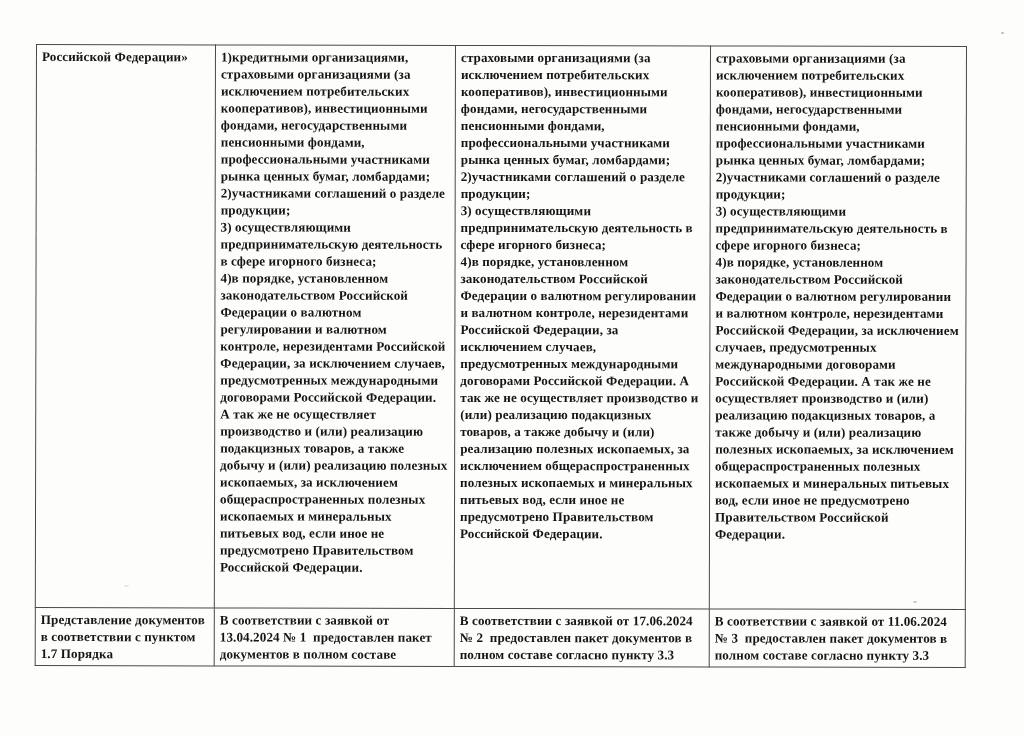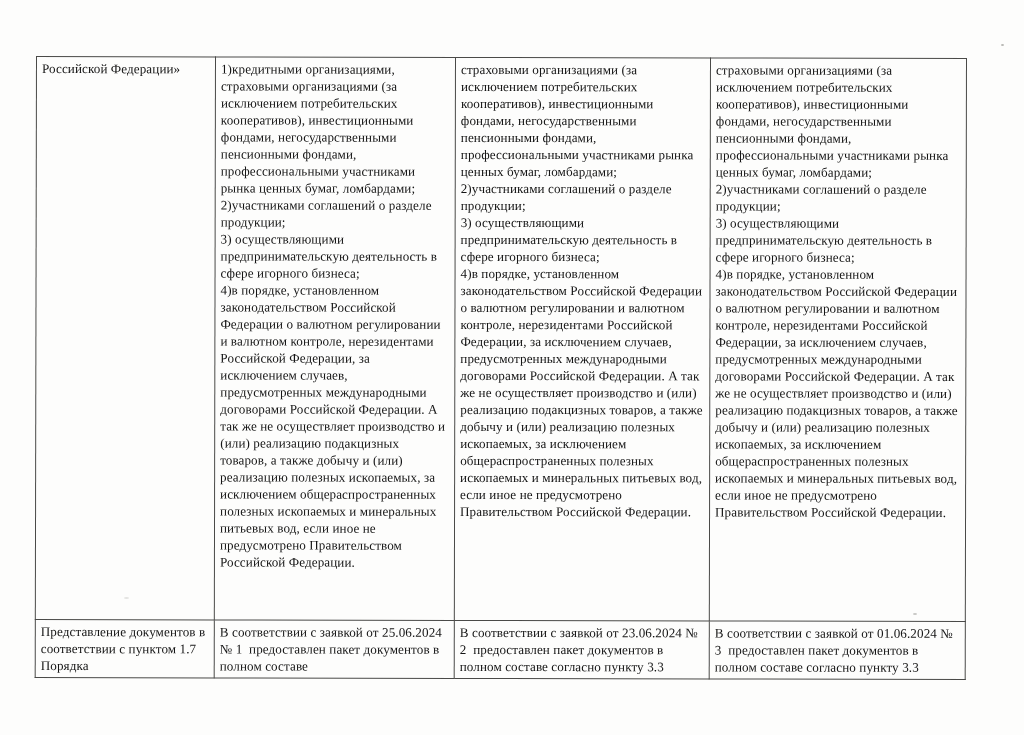--- a/index.html
+++ b/index.html
@@ -10,23 +10,24 @@
     width: 1024px;
     height: 735px;
     background: #fdfdfc;
     position: relative;
     overflow: hidden;
     font-family: "Liberation Serif", "DejaVu Serif", serif;
     color: #151515;
   }
   .sheet {
     position: absolute;
-    left: 0; top: 12px;
+    left: 0; top: 0;
     width: 1024px;
     height: 550px;
+    font-weight: bold;
   }
   table.doc-table {
     position: absolute;
     left: 36px;
     top: 44px;
     width: 930px;
     border-collapse: collapse;
     table-layout: fixed;
     transform: rotate(0.12deg);
     transform-origin: left top;
@@ -80,23 +81,23 @@
 2)участниками соглашений о разделе продукции;
 3) осуществляющими предпринимательскую деятельность в сфере игорного бизнеса;
 4)в порядке, установленном законодательством Российской Федерации о валютном регулировании и валютном контроле, нерезидентами Российской Федерации, за исключением случаев, предусмотренных международными договорами Российской Федерации. А так же не осуществляет производство и (или) реализацию подакцизных товаров, а также добычу и (или) реализацию полезных ископаемых, за исключением общераспространенных полезных ископаемых и минеральных питьевых вод, если иное не предусмотрено Правительством Российской Федерации.</td>
         <td>страховыми организациями (за исключением потребительских кооперативов), инвестиционными фондами, негосударственными пенсионными фондами, профессиональными участниками рынка ценных бумаг, ломбардами;
 2)участниками соглашений о разделе продукции;
 3) осуществляющими предпринимательскую деятельность в сфере игорного бизнеса;
 4)в порядке, установленном законодательством Российской Федерации о валютном регулировании и валютном контроле, нерезидентами Российской Федерации, за исключением случаев, предусмотренных международными договорами Российской Федерации. А так же не осуществляет производство и (или) реализацию подакцизных товаров, а также добычу и (или) реализацию полезных ископаемых, за исключением общераспространенных полезных ископаемых и минеральных питьевых вод, если иное не предусмотрено Правительством Российской Федерации.</td>
       </tr>
       <tr class="row-docs">
         <td>Представление документов в соответствии с пунктом 1.7 Порядка</td>
-        <td>В соответствии с заявкой от 25.06.2024 № 1  предоставлен пакет документов в полном составе</td>
-        <td>В соответствии с заявкой от 23.06.2024 № 2  предоставлен пакет документов в полном составе согласно пункту 3.3</td>
-        <td>В соответствии с заявкой от 01.06.2024 № 3  предоставлен пакет документов в полном составе согласно пункту 3.3</td>
+        <td>В соответствии с заявкой от 13.04.2024 № 1  предоставлен пакет документов в полном составе</td>
+        <td>В соответствии с заявкой от 17.06.2024 № 2  предоставлен пакет документов в полном составе согласно пункту 3.3</td>
+        <td>В соответствии с заявкой от 11.06.2024 № 3  предоставлен пакет документов в полном составе согласно пункту 3.3</td>
       </tr>
     </tbody>
   </table>
 
   <div class="speck speck-1"></div>
   <div class="speck speck-2"></div>
   <div class="speck speck-3"></div>
 
 </div>
 

